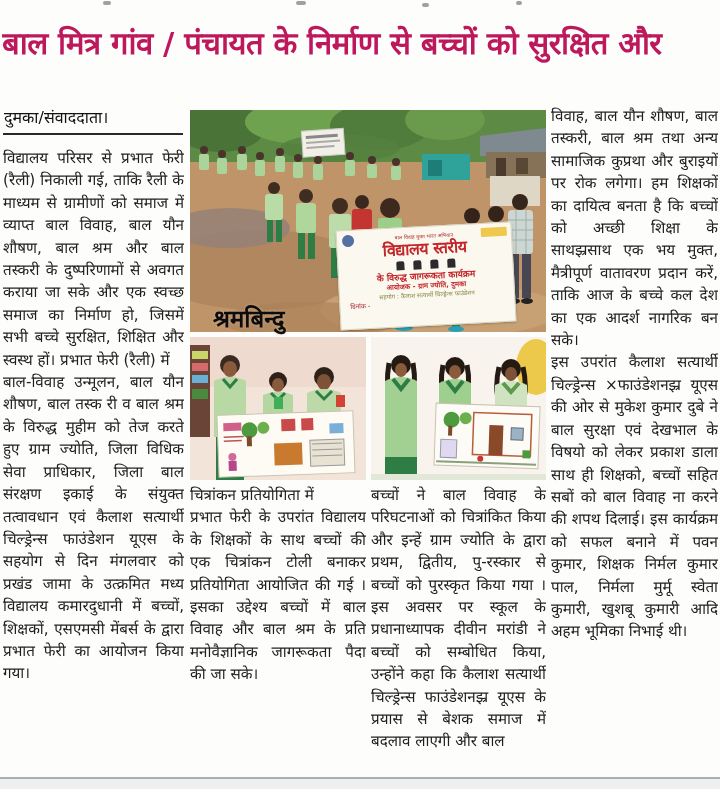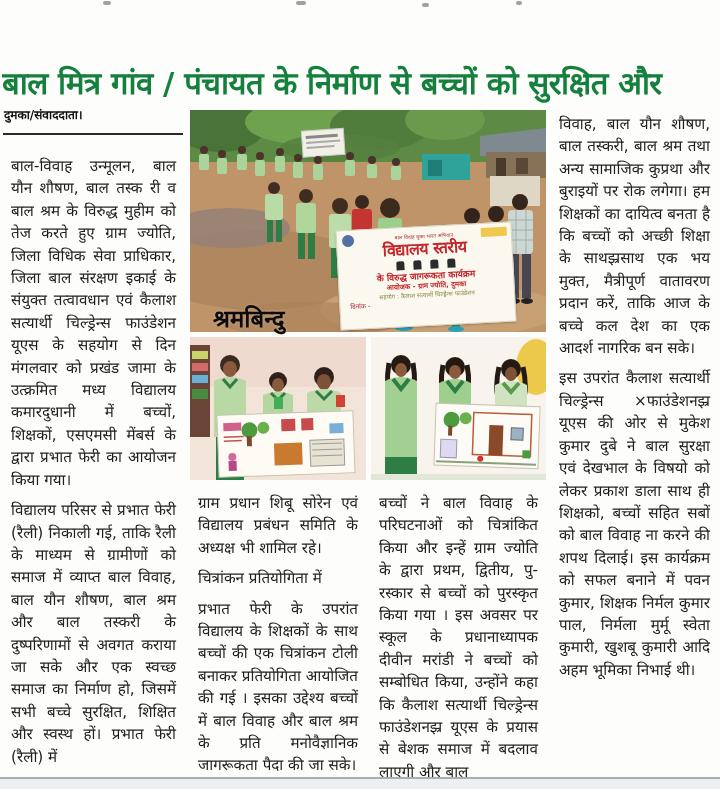--- a/index.html
+++ b/index.html
@@ -8,35 +8,35 @@
   .page {
     position:relative; width:720px; height:789px; overflow:hidden;
     background:#fdfdfc; color:#1c1c1c;
   }
   
   .top-mark { position:absolute; top:1px; height:4px; background:#555; opacity:.55; border-radius:2px; }
 
   
   .headline { position:absolute; left:2px; top:22px; width:716px; }
   .headline .hl {
-    font-weight:700; color:#15803d; font-size:31px; line-height:42px;
-    white-space:nowrap; overflow:hidden; letter-spacing:-0.5px;margin-top:40px;
+    font-weight:700; color:#be185d; font-size:31px; line-height:42px;
+    white-space:nowrap; overflow:hidden; letter-spacing:-0.5px;
   }
   
   .byline {
-    position:absolute; left:4px; top:106px; font-size:12px; font-weight:700; color:#111;
+    position:absolute; left:4px; top:106px; font-size:16px; font-weight:400; color:#111;
   }
   .byline-rule { position:absolute; left:3px; top:133px; width:180px; height:2px; background:#2a2a2a; }
 
   
   .col {
     position:absolute; font-size:15.2px; line-height:22.4px; color:#1e1e1e;
     text-align:justify; overflow:hidden;
   }
-  .col p { margin:8px; }
+  .col p { margin:0; }
   #col1 { left:3px;  top:147px; width:181px; height:630px; }
   #col2 { left:190px; top:484px; width:176px; height:293px; }
   #col3 { left:371px; top:484px; width:175px; height:293px; }
   #col4 { left:551px; top:105px; width:167px; height:672px; }
 
   
   .photo { position:absolute; overflow:hidden; background:#c9a377; }
   #photo-main  { left:190px; top:110px; width:356px; height:222px; }
   #photo-left  { left:190px; top:337px; width:176px; height:143px; background:#f3e6dc; }
   #photo-right { left:371px; top:337px; width:175px; height:143px; background:#f8f3ec; }
@@ -80,22 +80,22 @@
   <div class="top-mark" style="left:516px; width:6px;"></div>
 
   <div class="headline">
     <div class="hl">बाल मित्र गांव / पंचायत के निर्माण से बच्चों को सुरक्षित और</div>
   </div>
 
   <div class="byline">दुमका/संवाददाता।</div>
   <div class="byline-rule"></div>
 
   <div class="col" id="col1">
+    <p>विद्यालय परिसर से प्रभात फेरी (रैली) निकाली गई, ताकि रैली के माध्यम से ग्रामीणों को समाज में व्याप्त बाल विवाह, बाल यौन शौषण, बाल श्रम और बाल तस्करी के दुष्परिणामों से अवगत कराया जा सके और एक स्वच्छ समाज का निर्माण हो, जिसमें सभी बच्चे सुरक्षित, शिक्षित और स्वस्थ हों। प्रभात फेरी (रैली) में</p>
     <p>बाल-विवाह उन्मूलन, बाल यौन शौषण, बाल तस्क री व बाल श्रम के विरुद्ध मुहीम को तेज करते हुए ग्राम ज्योति, जिला विधिक सेवा प्राधिकार, जिला बाल संरक्षण इकाई के संयुक्त तत्वावधान एवं कैलाश सत्यार्थी चिल्ड्रेन्स फाउंडेशन यूएस के सहयोग से दिन मंगलवार को प्रखंड जामा के उत्क्रमित मध्य विद्यालय कमारदुधानी में बच्चों, शिक्षकों, एसएमसी मेंबर्स के द्वारा प्रभात फेरी का आयोजन किया गया।</p>
-    <p>विद्यालय परिसर से प्रभात फेरी (रैली) निकाली गई, ताकि रैली के माध्यम से ग्रामीणों को समाज में व्याप्त बाल विवाह, बाल यौन शौषण, बाल श्रम और बाल तस्करी के दुष्परिणामों से अवगत कराया जा सके और एक स्वच्छ समाज का निर्माण हो, जिसमें सभी बच्चे सुरक्षित, शिक्षित और स्वस्थ हों। प्रभात फेरी (रैली) में</p>
   </div>
 
   <div class="photo" id="photo-main">
     <svg viewBox="0 0 356 222" preserveAspectRatio="none">
 
       <rect x="0" y="0" width="356" height="222" fill="#bf9468"></rect>
       <ellipse cx="70" cy="160" rx="110" ry="40" fill="#a9815a" opacity=".7"></ellipse>
       <ellipse cx="40" cy="118" rx="60" ry="20" fill="#938078" opacity=".8"></ellipse>
       <ellipse cx="250" cy="200" rx="120" ry="28" fill="#c9a377" opacity=".8"></ellipse>
       <ellipse cx="120" cy="210" rx="90" ry="18" fill="#aa8158" opacity=".6"></ellipse>
@@ -318,21 +318,20 @@
         <rect x="70" y="104" width="16" height="18" fill="#e0d8f0" stroke="#99a" stroke-width="1"></rect>
         <circle cx="110" cy="122" r="3" fill="#cc3333"></circle>
         <rect x="152" y="112" width="8" height="8" fill="#4e9a3e"></rect>
         <path d="M66 126 h100" stroke="#8aa07a" stroke-width="2"></path>
       </g>
       <rect x="0" y="137" width="175" height="6" fill="#e2e8d8"></rect>
     </svg>
   </div>
 
   <div class="col" id="col2">
-    <p>ग्राम प्रधान शिबू सोरेन एवं विद्यालय प्रबंधन समिति के अध्यक्ष भी शामिल रहे।</p>
     <p>चित्रांकन प्रतियोगिता में</p>
     <p>प्रभात फेरी के उपरांत विद्यालय के शिक्षकों के साथ बच्चों की एक चित्रांकन टोली बनाकर प्रतियोगिता आयोजित की गई । इसका उद्देश्य बच्चों में बाल विवाह और बाल श्रम के प्रति मनोवैज्ञानिक जागरूकता पैदा की जा सके।</p>
   </div>
 
   <div class="col" id="col3">
     <p>बच्चों ने बाल विवाह के परिघटनाओं को चित्रांकित किया और इन्हें ग्राम ज्योति के द्वारा प्रथम, द्वितीय, पु-रस्कार से बच्चों को पुरस्कृत किया गया । इस अवसर पर स्कूल के प्रधानाध्यापक दीवीन मरांडी ने बच्चों को सम्बोधित किया, उन्होंने कहा कि कैलाश सत्यार्थी चिल्ड्रेन्स फाउंडेशनझ्र यूएस के प्रयास से बेशक समाज में बदलाव लाएगी और बाल</p>
   </div>
 
   <div class="col" id="col4">
     <p>विवाह, बाल यौन शौषण, बाल तस्करी, बाल श्रम तथा अन्य सामाजिक कुप्रथा और बुराइयों पर रोक लगेगा। हम शिक्षकों का दायित्व बनता है कि बच्चों को अच्छी शिक्षा के साथझ्रसाथ एक भय मुक्त, मैत्रीपूर्ण वातावरण प्रदान करें, ताकि आज के बच्चे कल देश का एक आदर्श नागरिक बन सके।</p>

